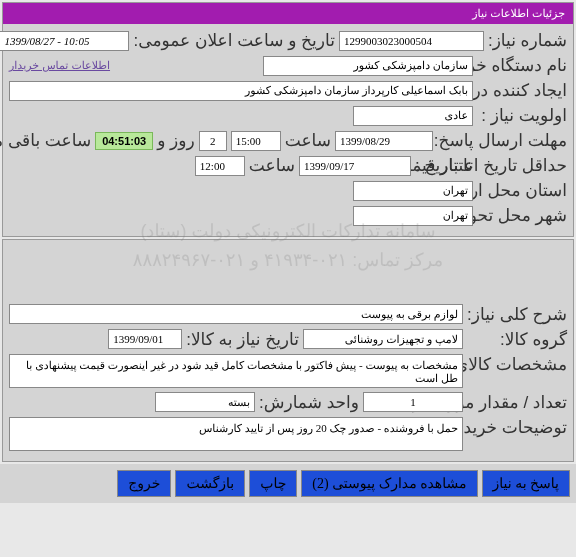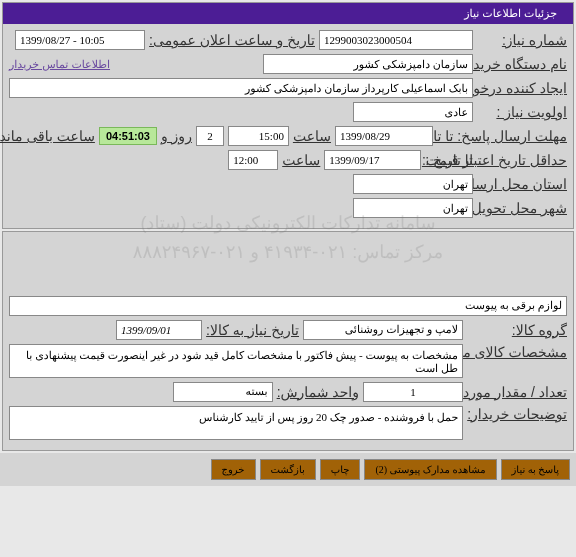--- a/index.html
+++ b/index.html
@@ -8,41 +8,40 @@
   font-size: 11px;
   background: #e8e8e8;
   width: 576px;
   direction: rtl;
 }
 .panel {
   border: 1px solid #999;
   margin: 2px;
 }
 .panel-header {
-  background: #4c1d95;
+  background: #a21caf;
   color: #fff;
-  padding: 4px 16px;
+  padding: 4px 8px;
   font-size: 11px;
   font-weight: normal;
 }
 .panel-body {
   background: #d4d4d4;
   padding: 6px;
 }
 .row {
   display: flex;
   align-items: center;
   margin-bottom: 4px;
   gap: 4px;
 }
 .label {
   color: #333;
   white-space: nowrap;
-  font-size: 14px;
-  text-decoration: underline;
+  font-size: 17px;
 }
 .w90 { width: 90px; }
 .w100 { width: 100px; }
 input[type="text"], .textbox {
   border: 1px solid #888;
   background: #fff;
   padding: 2px 4px;
   font-family: Tahoma;
   font-size: 11px;
   height: 20px;
@@ -91,40 +90,40 @@
 .panel-body > * { position: relative; z-index: 1; }
 .button-bar {
   display: flex;
   justify-content: flex-start;
   gap: 4px;
   padding: 6px;
   background: #d4d4d4;
 }
 .btn {
   border: 1px solid #888;
-  background: #a16207;
+  background: #1d4ed8;
   padding: 4px 10px;
   font-family: Tahoma;
-  font-size: 10px;
+  font-size: 14px;
   cursor: pointer;
 }
 .flex1 { flex: 1; }
 </style>
 </head>
 <body>
 
 <div class="panel">
   <div class="panel-header">جزئیات اطلاعات نیاز</div>
   <div class="panel-body">
 
     <div class="row">
       <span class="label w90">شماره نیاز:</span>
       <input class="textbox ltr" style="width: 154px;" readonly="" value="1299003023000504">
       <span class="label">تاریخ و ساعت اعلان عمومی:</span>
-      <input class="textbox ltr" style="width: 130px;" readonly="" value="1399/08/27 - 10:05">
+      <input class="textbox ltr" style="width: 130px; font-style: italic;" readonly="" value="1399/08/27 - 10:05">
     </div>
 
     <div class="row">
       <span class="label w90">نام دستگاه خریدار:</span>
       <input class="textbox" style="width: 210px;" readonly="" value="سازمان دامپزشکی کشور">
       <span class="flex1"></span>
       <span class="link">اطلاعات تماس خریدار</span>
     </div>
 
     <div class="row">
@@ -134,31 +133,31 @@
 
     <div class="row">
       <span class="label w90">اولویت نیاز :</span>
       <input class="textbox" style="width: 120px;" readonly="" value="عادی">
     </div>
 
     <div class="row">
       <span class="label" style="width:130px">مهلت ارسال پاسخ:  تا تاریخ :</span>
       <input class="textbox ltr" style="width: 98px;" readonly="" value="1399/08/29">
       <span class="label">ساعت</span>
-      <input class="textbox ltr" style="width: 61px; text-align: right;" readonly="" value="15:00">
+      <input class="textbox ltr" style="width: 50px;" readonly="" value="15:00">
       <input class="textbox ltr" style="width: 28px; text-align: center;" readonly="" value="2">
       <span class="label">روز و</span>
       <span class="timer">04:51:03</span>
       <span class="label">ساعت باقی مانده</span>
     </div>
 
     <div class="row">
       <span class="label w90">حداقل تاریخ اعتبار قیمت:</span>
       <span class="label">تا تاریخ :</span>
-      <input class="textbox ltr" style="width: 97px;" readonly="" value="1399/09/17">
+      <input class="textbox ltr" style="width: 112px;" readonly="" value="1399/09/17">
       <span class="label">ساعت</span>
       <input class="textbox ltr" style="width: 50px;" readonly="" value="12:00">
     </div>
 
     <div class="row">
       <span class="label w90">استان محل ارسال:</span>
       <input class="textbox" style="width: 120px;" readonly="" value="تهران">
     </div>
 
     <div class="row">
@@ -170,28 +169,29 @@
 </div>
 
 <div class="panel watermark-wrap">
   <div class="panel-body">
     <div class="watermark">
       <span>سامانه تدارکات الکترونیکی دولت (ستاد)</span><br>
       <span>مرکز تماس: ۰۲۱-۴۱۹۳۴ و ۰۲۱-۸۸۸۲۴۹۶۷</span>
     </div>
 
     <div class="row">
+      <span class="label w100">شرح کلی نیاز:</span>
       <input class="textbox" style="flex: 1 1 0%;" readonly="" value="لوازم برقی به پیوست">
     </div>
 
     <div class="row">
       <span class="label w100">گروه کالا:</span>
       <input class="textbox" style="width: 160px;" readonly="" value="لامپ و تجهیزات روشنائی">
       <span class="label">تاریخ نیاز به کالا:</span>
-      <input class="textbox ltr" style="width: 86px; font-style: italic;" readonly="" value="1399/09/01">
+      <input class="textbox ltr" style="width: 74px;" readonly="" value="1399/09/01">
     </div>
 
     <div class="row" style="align-items:flex-start">
       <span class="label w100">مشخصات کالای مورد نیاز:</span>
       <textarea class="textarea" readonly="" style="">مشخصات به پیوست - پیش فاکتور با مشخصات کامل قید شود در غیر اینصورت قیمت پیشنهادی با طل است</textarea>
     </div>
 
     <div class="row">
       <span class="label w100">تعداد / مقدار مورد نیاز:</span>
       <input class="textbox ltr" style="width: 100px; text-align: center;" readonly="" value="1">

